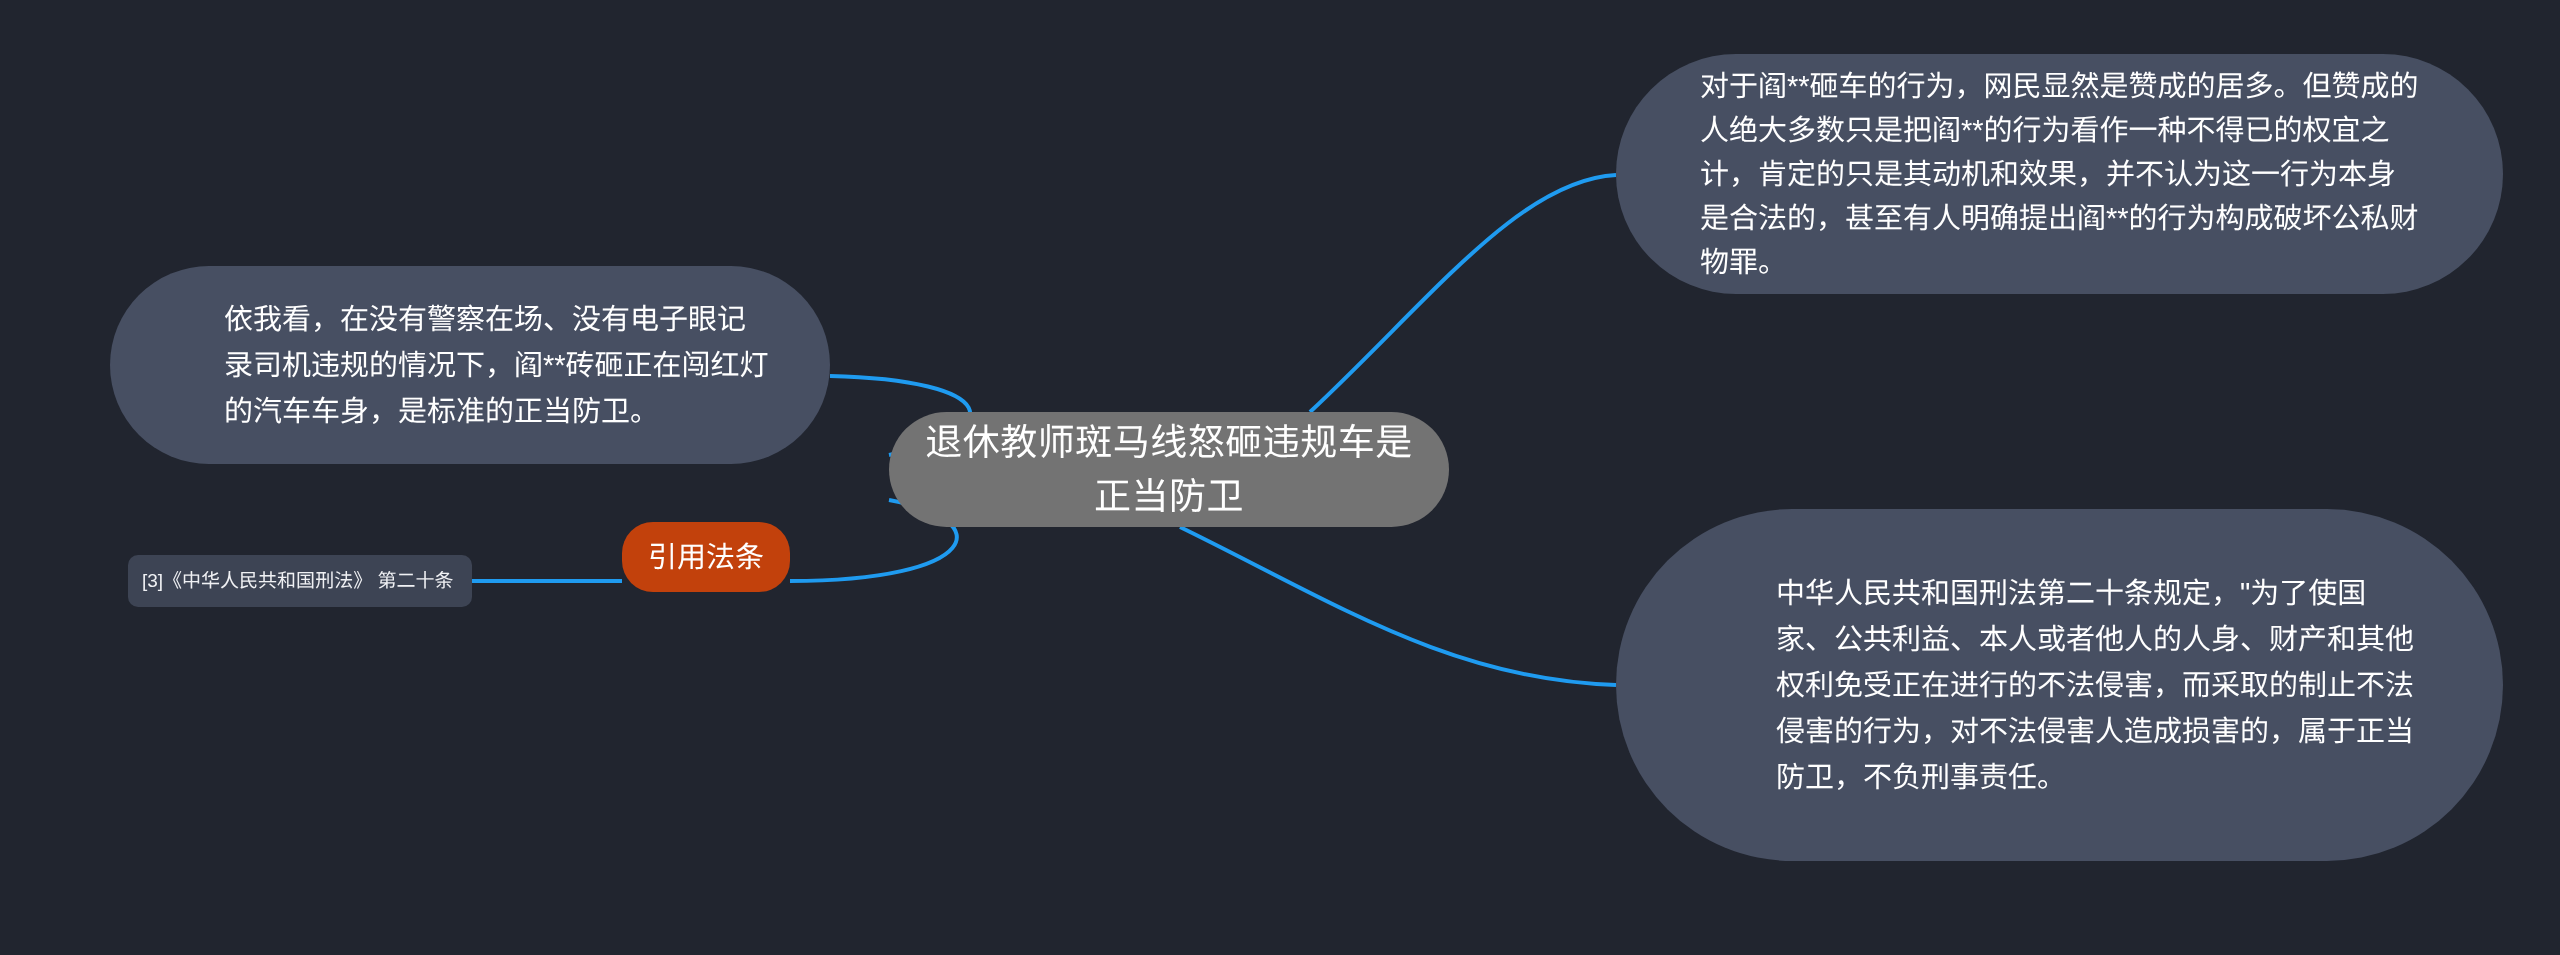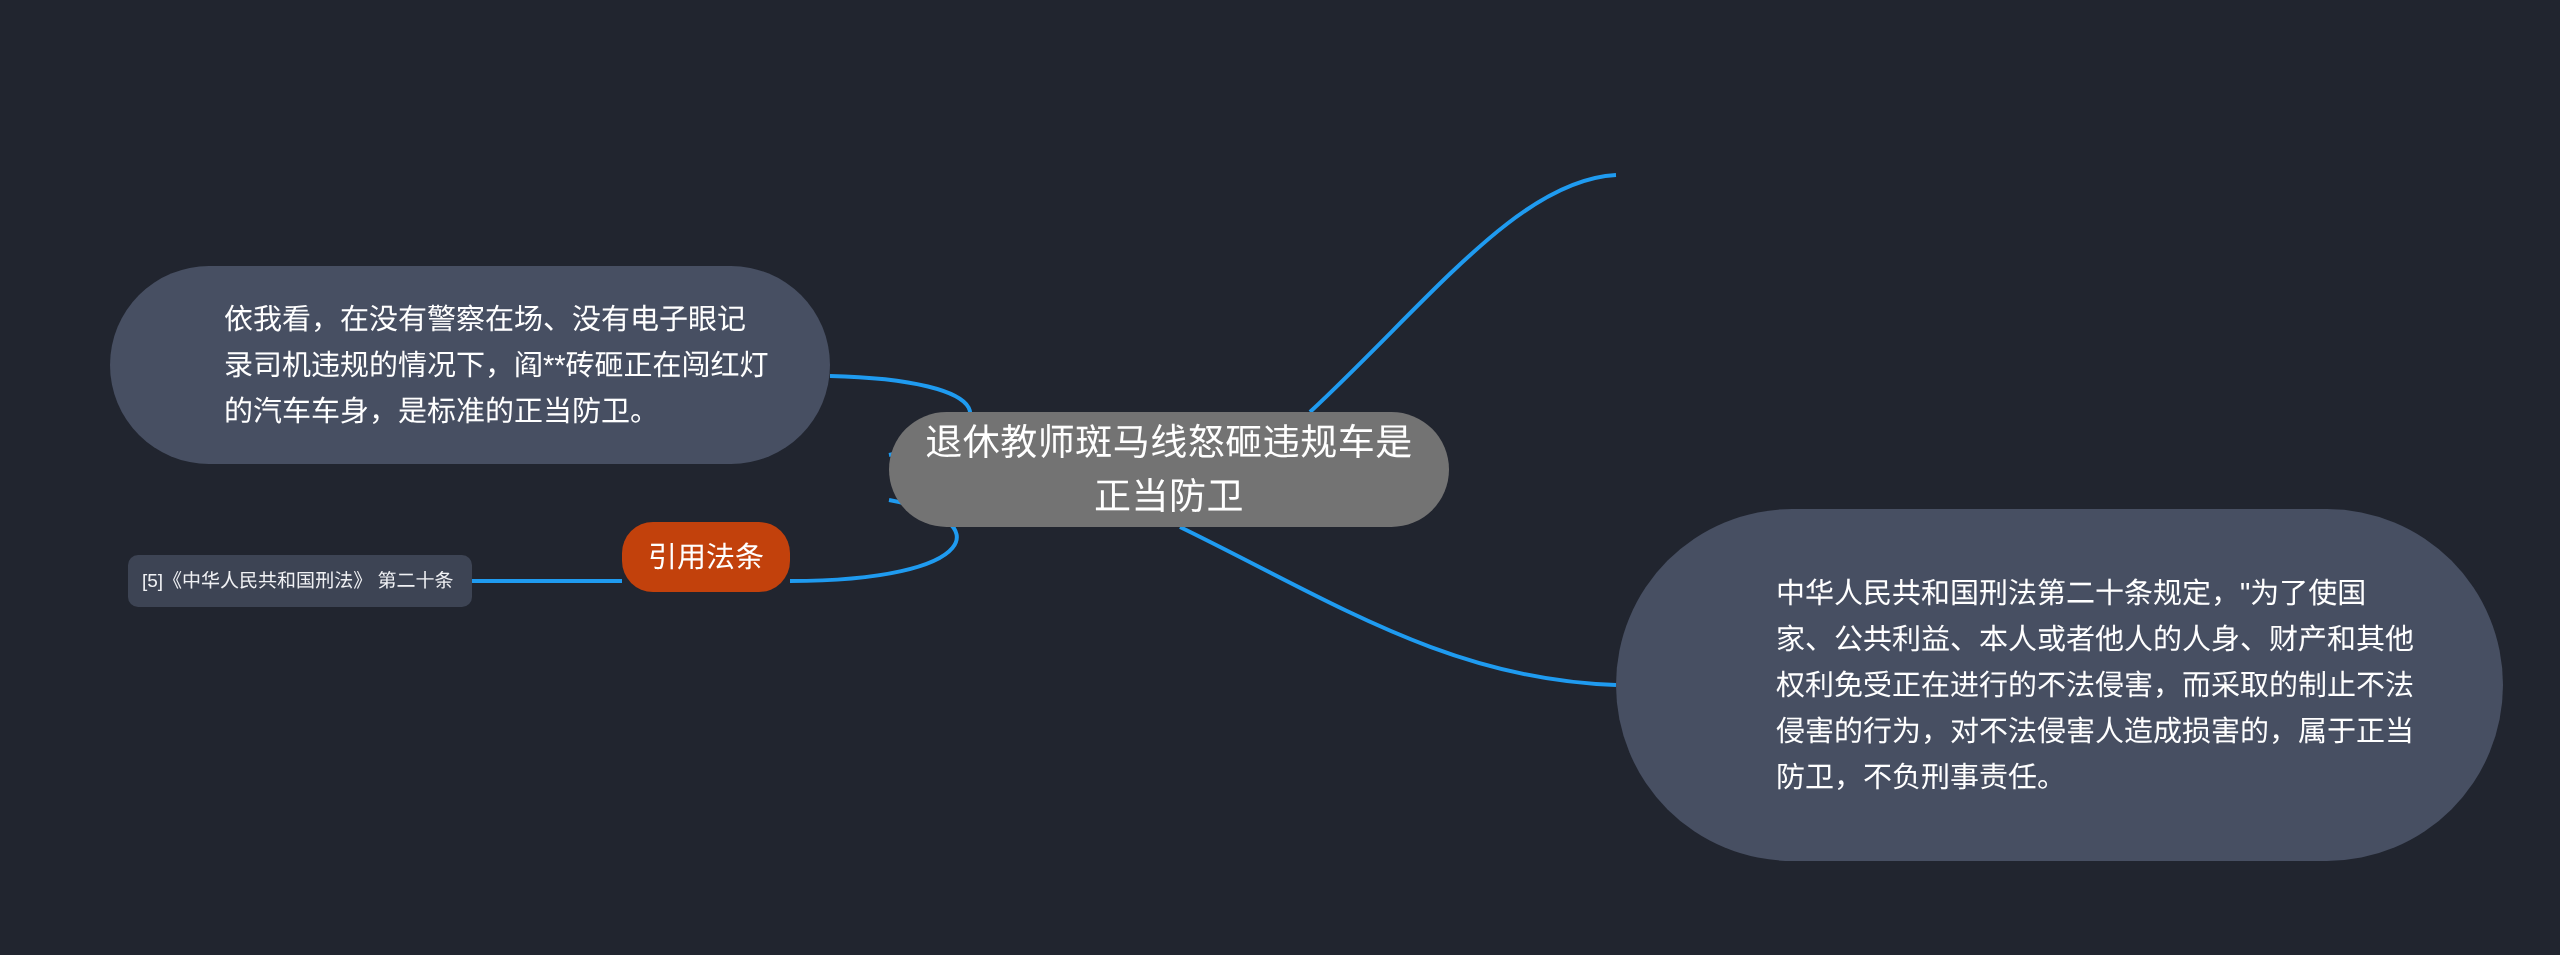--- a/index.html
+++ b/index.html
@@ -149,26 +149,29 @@
   </svg>
 
   <div class="node idea-node" id="left-node">
     <span class="node-text">依我看，在没有警察在场、没有电子眼记录司机违规的情况下，阎**砖砸正在闯红灯的汽车车身，是标准的正当防卫。</span>
   </div>
 
   <div class="node" id="central-node">
     <span class="node-text">退休教师斑马线怒砸违规车是正当防卫</span>
   </div>
 
+  <div class="node idea-node" id="top-right-node">
+    <span class="node-text">对于阎**砸车的行为，网民显然是赞成的居多。但赞成的人绝大多数只是把阎**的行为看作一种不得已的权宜之计，肯定的只是其动机和效果，并不认为这一行为本身是合法的，甚至有人明确提出阎**的行为构成破坏公私财物罪。</span>
+  </div>
 
   <div class="node idea-node" id="bottom-right-node">
     <span class="node-text">中华人民共和国刑法第二十条规定，"为了使国家、公共利益、本人或者他人的人身、财产和其他权利免受正在进行的不法侵害，而采取的制止不法侵害的行为，对不法侵害人造成损害的，属于正当防卫，不负刑事责任。</span>
   </div>
 
   <div class="node" id="law-branch-node">
     <span class="node-text">引用法条</span>
   </div>
 
   <div class="node" id="citation-node">
-    <span class="node-text">[5]《中华人民共和国刑法》 第二十条</span>
+    <span class="node-text">[3]《中华人民共和国刑法》 第二十条</span>
   </div>
 
 </div>
 
 </body></html>

